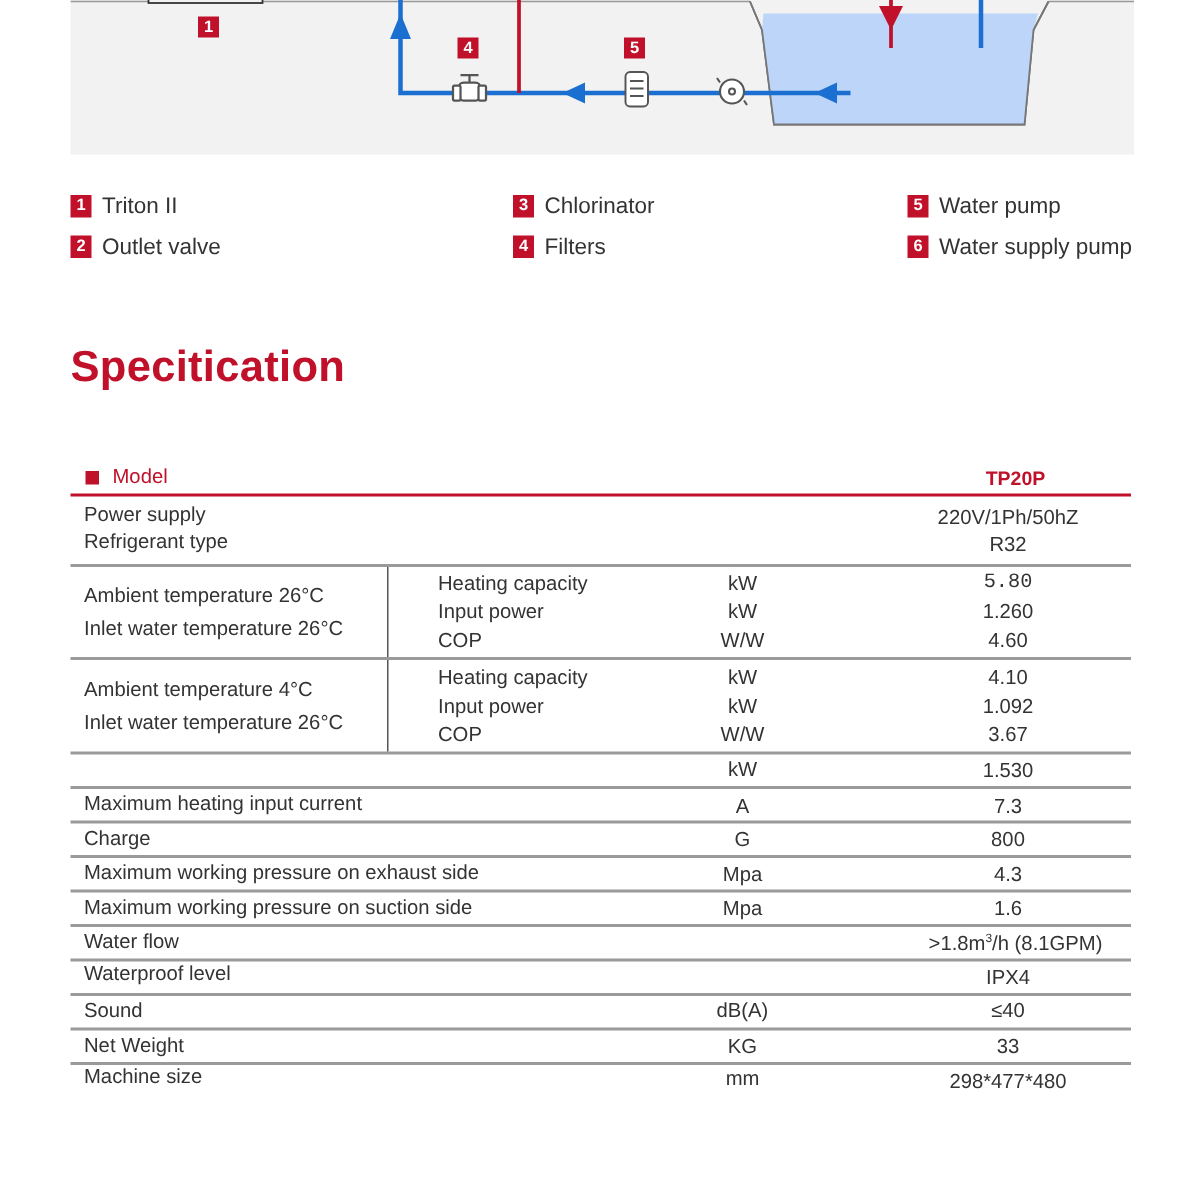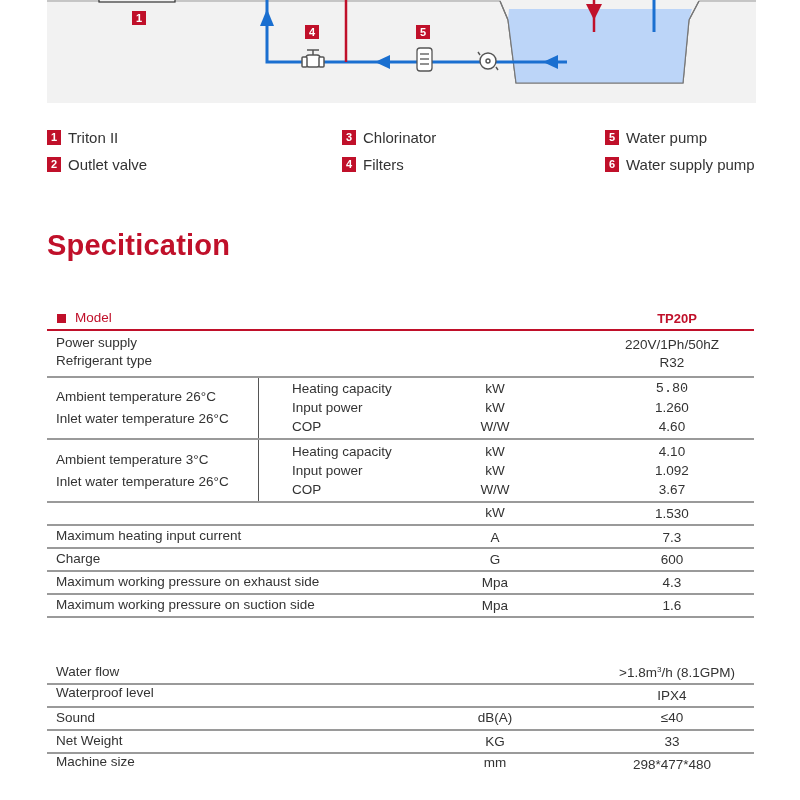--- a/index.html
+++ b/index.html
@@ -132,21 +132,21 @@
     <span class="cell c-sub" style="top:22px;">Input power</span>
     <span class="cell c-unit" style="top:22px;">kW</span>
     <span class="cell c-val" style="top:22px;">1.260</span>
     <span class="cell c-sub" style="top:41px;">COP</span>
     <span class="cell c-unit" style="top:41px;">W/W</span>
     <span class="cell c-val" style="top:41px;">4.60</span>
   </div>
 
   <div class="row line" style="height:61px;">
     <div class="vsep"></div>
-    <span class="cell c-name" style="top:12px;">Ambient temperature 3°C</span>
+    <span class="cell c-name" style="top:12px;">Ambient temperature 4°C</span>
     <span class="cell c-name" style="top:34px;">Inlet water temperature 26°C</span>
     <span class="cell c-sub" style="top:4px;">Heating capacity</span>
     <span class="cell c-unit" style="top:4px;">kW</span>
     <span class="cell c-val" style="top:4px;">4.10</span>
     <span class="cell c-sub" style="top:23px;">Input power</span>
     <span class="cell c-unit" style="top:23px;">kW</span>
     <span class="cell c-val" style="top:23px;">1.092</span>
     <span class="cell c-sub" style="top:42px;">COP</span>
     <span class="cell c-unit" style="top:42px;">W/W</span>
     <span class="cell c-val" style="top:42px;">3.67</span>
@@ -157,33 +157,33 @@
     <span class="cell c-val" style="top:3px;">1.530</span>
   </div>
   <div class="row line" style="height:21px;">
     <span class="cell c-name" style="top:2px;">Maximum heating input current</span>
     <span class="cell c-unit" style="top:4px;">A</span>
     <span class="cell c-val" style="top:4px;">7.3</span>
   </div>
   <div class="row line" style="height:21px;">
     <span class="cell c-name" style="top:2px;">Charge</span>
     <span class="cell c-unit" style="top:3px;">G</span>
-    <span class="cell c-val" style="top:3px;">600</span>
+    <span class="cell c-val" style="top:3px;">800</span>
   </div>
   <div class="row line" style="height:21px;">
     <span class="cell c-name" style="top:2px;">Maximum working pressure on exhaust side</span>
     <span class="cell c-unit" style="top:3px;">Mpa</span>
     <span class="cell c-val" style="top:3px;">4.3</span>
   </div>
   <div class="row line" style="height:21px;">
     <span class="cell c-name" style="top:2px;">Maximum working pressure on suction side</span>
     <span class="cell c-unit" style="top:3px;">Mpa</span>
     <span class="cell c-val" style="top:3px;">1.6</span>
   </div>
-  <div class="row line" style="height:21px;margin-top:44px;">
+  <div class="row line" style="height:21px;">
     <span class="cell c-name" style="top:2px;">Water flow</span>
     <span class="cell c-val" style="top:3px;left:545px;width:170px;"><span>&gt;1.8m</span><sup>3</sup><span>/h (8.1GPM)</span></span>
   </div>
   <div class="row line" style="height:21px;">
     <span class="cell c-name" style="top:0px;">Waterproof level</span>
     <span class="cell c-val" style="top:3px;">IPX4</span>
   </div>
   <div class="row line" style="height:21px;">
     <span class="cell c-name" style="top:2px;">Sound</span>
     <span class="cell c-unit" style="top:2px;">dB(A)</span>

